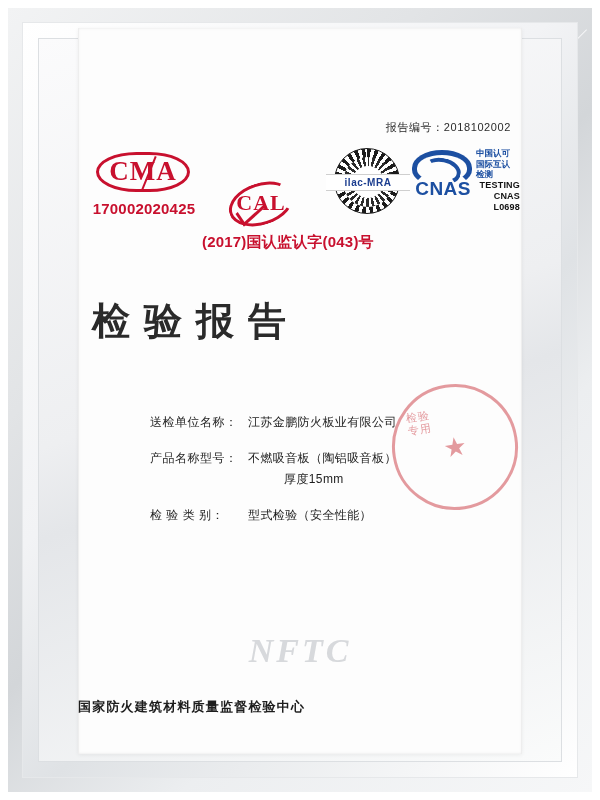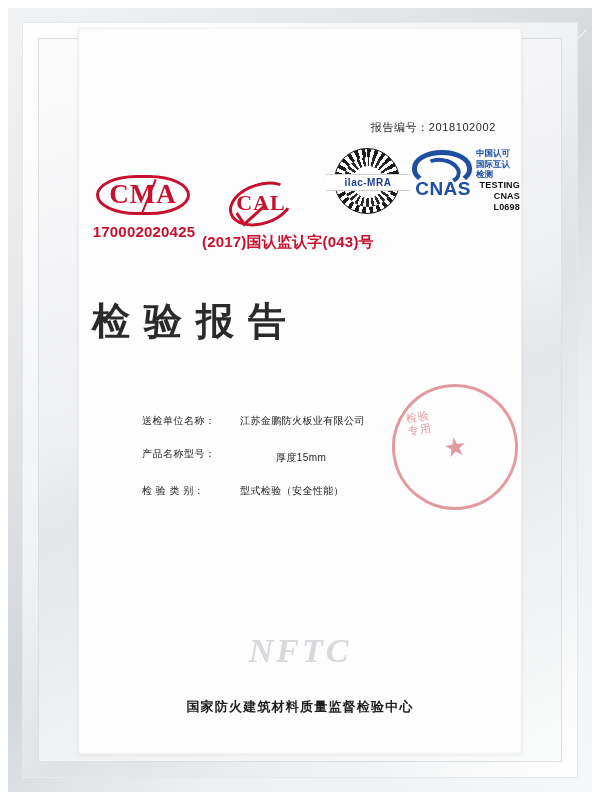--- a/index.html
+++ b/index.html
@@ -75,21 +75,21 @@
     position: absolute;
     left: 0; top: 0; right: 0; bottom: 0;
     border-left: 1px solid #eeeeee;
     border-right: 1px solid #eeeeee;
     pointer-events: none;
   }
 
   
   .report-no {
     position: absolute;
-    right: 26px;
+    right: 11px;
     top: 92px;
     font-size: 11px;
     color: #2b2b2b;
     letter-spacing: 0.6px;
     white-space: nowrap;
   }
 
   
   .logos {
     position: absolute;
@@ -99,21 +99,20 @@
     height: 82px;
   }
 
   
   .logo-cma {
     position: absolute;
     left: 10px;
     top: 0;
     width: 112px;
     text-align: center;
-    margin-top: 23px;
   }
   .cma-mark {
     position: relative;
     width: 96px;
     height: 42px;
     margin: 0 auto;
   }
   .cma-mark .ring {
     position: absolute;
     left: 0; top: 0;
@@ -332,24 +331,24 @@
     font-size: 38px;
     font-weight: bold;
     color: #2a2a2a;
     letter-spacing: 14px;
     text-indent: 14px;
   }
 
   
   .fields {
     position: absolute;
-    left: 64px;
+    left: 72px;
     top: 386px;
     width: 320px;
-    font-size: 10px;
+    font-size: 12px;
     color: #262626;
   }
   .field-row {
     display: flex;
     align-items: flex-start;
     margin-bottom: 19px;
   }
   .field-label {
     width: 98px;
     flex: 0 0 98px;
@@ -382,21 +381,21 @@
     letter-spacing: 3px;
     color: #d7d9dc;
   }
 
   
   .footer-org {
     position: absolute;
     left: 0;
     top: 670px;
     width: 444px;
-    text-align: center;
+    text-align: left;
     font-size: 13px;
     font-weight: bold;
     color: #1d1d1d;
     letter-spacing: 1.2px;
   }
 
   
   .stamp {
     position: absolute;
     right: -44px;
@@ -510,20 +509,21 @@
     <div class="fields">
       <div class="field-row">
         <div class="field-label">送检单位名称：</div>
         <div class="field-value">
           <span>江苏金鹏防火板业有限公司</span>
         </div>
       </div>
       <div class="field-row">
         <div class="field-label">产品名称型号：</div>
         <div class="field-value">
+          <span>不燃吸音板（陶铝吸音板）</span>
           <span class="line2">厚度15mm</span>
         </div>
       </div>
       <div class="field-row">
         <div class="field-label">检 验 类 别：</div>
         <div class="field-value">
           <span>型式检验（安全性能）</span>
         </div>
       </div>
     </div>

